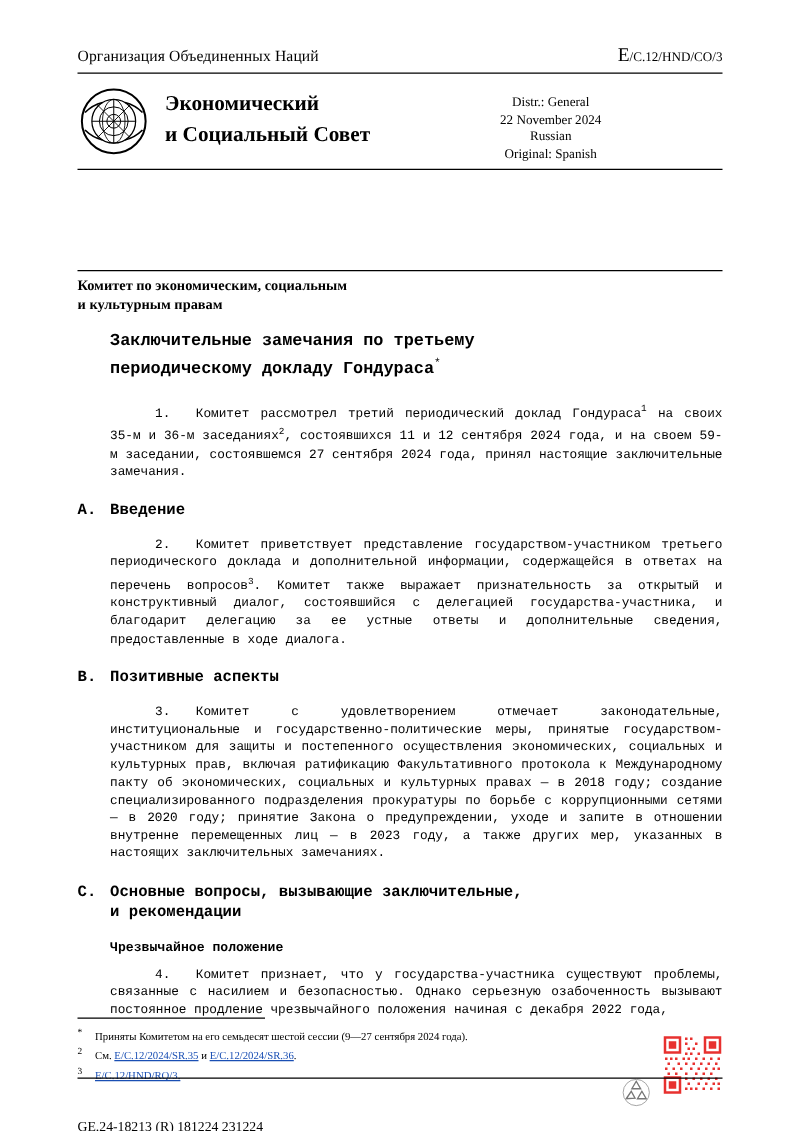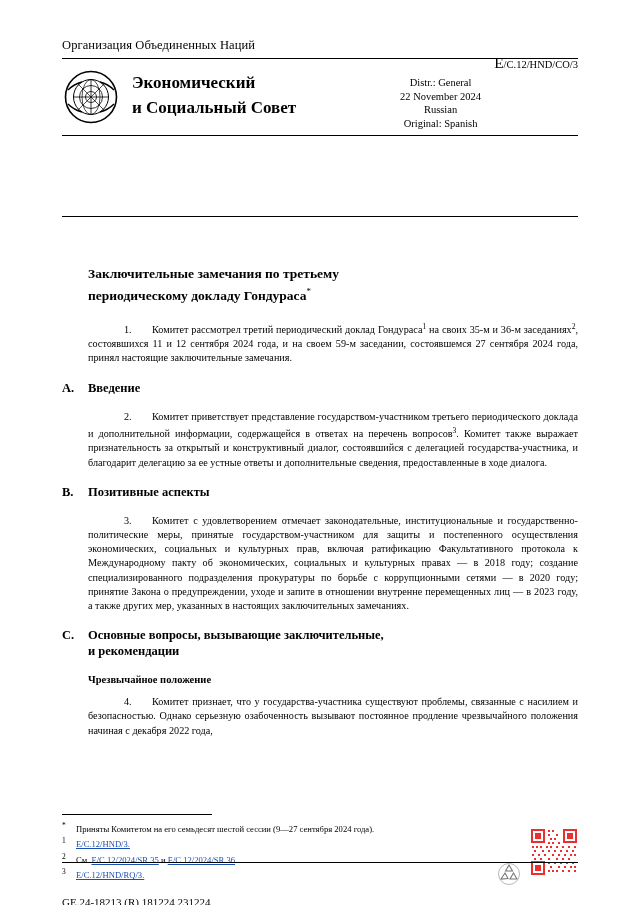--- a/index.html
+++ b/index.html
@@ -27,21 +27,21 @@
     position: absolute;
     left: 62px;
     top: 38px;
     font-size: 12.5px;
     letter-spacing: 0.1px;
     text-align: right;
   }
   .symbol {
     position: absolute;
     right: 62px;
-    top: 54px;
+    top: 36px;
     text-align: right;
     white-space: nowrap;
   }
   .symbol .big {
     font-size: 15.5px;
   }
   .symbol .small {
     font-size: 10.5px;
   }
   .rule-top {
@@ -106,20 +106,21 @@
     font-size: 11.5px;
     line-height: 15px;
   }
 
   
   .body {
     position: absolute;
     left: 62px;
     top: 265px;
     width: 516px;
+    font-family: Liberation Mono, monospace;
   }
   .doc-title {
     margin-left: 26px;
     width: 400px;
     font-weight: bold;
     font-size: 13.5px;
     line-height: 17.5px;
   }
   .doc-title sup {
     font-size: 9px;
@@ -273,20 +274,24 @@
   </div>
 
   <div class="distr">
     <div>Distr.: General</div>
     <div>22 November 2024</div>
     <div>Russian</div>
     <div>Original: Spanish</div>
   </div>
 
   <div class="rule-committee"></div>
+  <div class="committee">
+    <div>Комитет по экономическим, социальным</div>
+    <div>и культурным правам</div>
+  </div>
 
   <div class="body">
 
     <div class="doc-title">
       <span>Заключительные замечания по третьему</span><br>
       <span>периодическому докладу Гондураса</span><sup>*</sup>
     </div>
 
     <div class="spacer-16"></div>
 
@@ -329,21 +334,20 @@
     <div class="subhead">Чрезвычайное положение</div>
 
     <div class="spacer-8"></div>
 
     <p class="para">4.  Комитет признает, что у государства-участника существуют проблемы, связанные с насилием и безопасностью. Однако серьезную озабоченность вызывают постоянное продление чрезвычайного положения начиная с декабря 2022 года,</p>
   </div>
 
   <div class="fn-rule"></div>
   <div class="footnotes">
     <div><span class="mark">*</span><span>Приняты Комитетом на его семьдесят шестой сессии (9—27 сентября 2024 года).</span></div>
-    <div><span class="mark">1</span><span class="link">E/C.12/HND/3.</span></div>
     <div><span class="mark">2</span><span>См. </span><span class="link">E/C.12/2024/SR.35</span><span> и </span><span class="link">E/C.12/2024/SR.36</span><span>.</span></div>
     <div><span class="mark">3</span><span class="link">E/C.12/HND/RQ/3.</span></div>
   </div>
 
   <div class="qr">
     <svg viewBox="0 0 48 48" width="48" height="48">
       <rect x="0" y="0" width="48" height="48" fill="#fff"></rect>
       <g fill="#e8312f">
         <rect x="1" y="1" width="14" height="14"></rect>
         <rect x="33" y="1" width="14" height="14"></rect>

